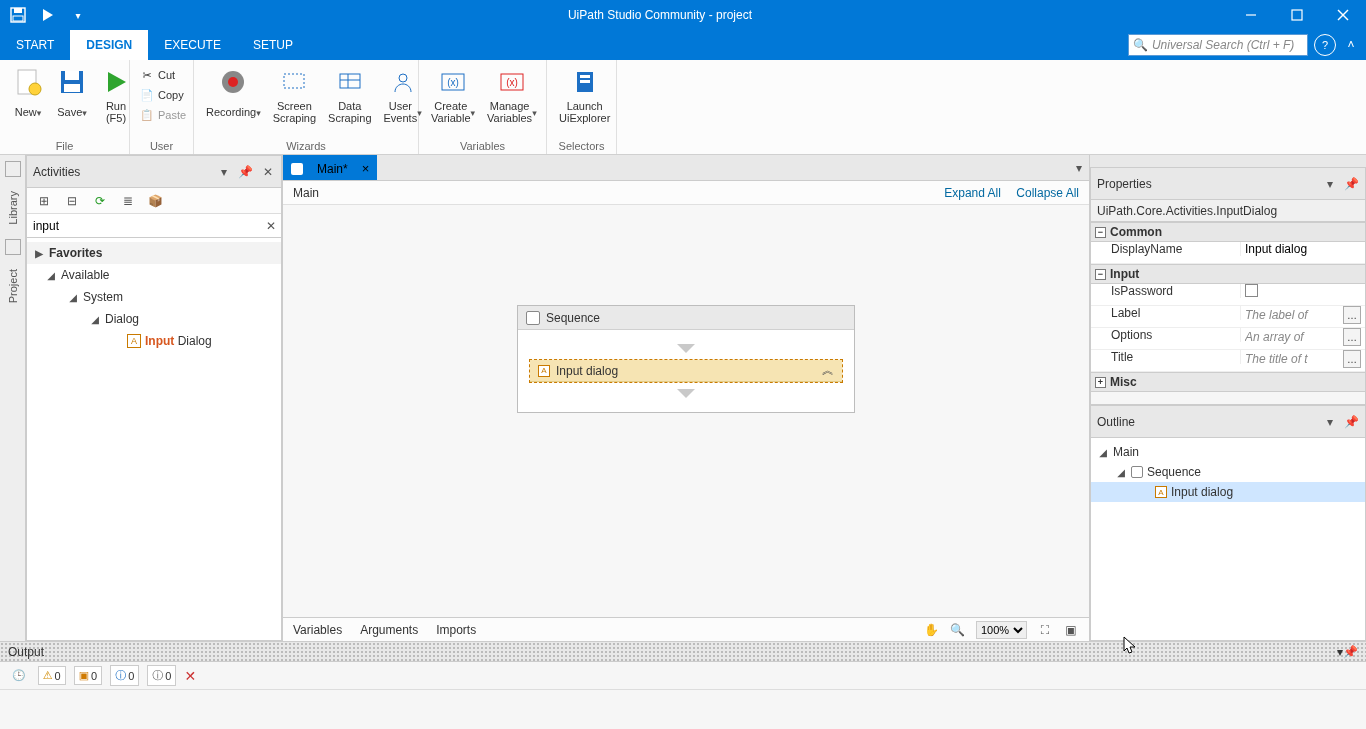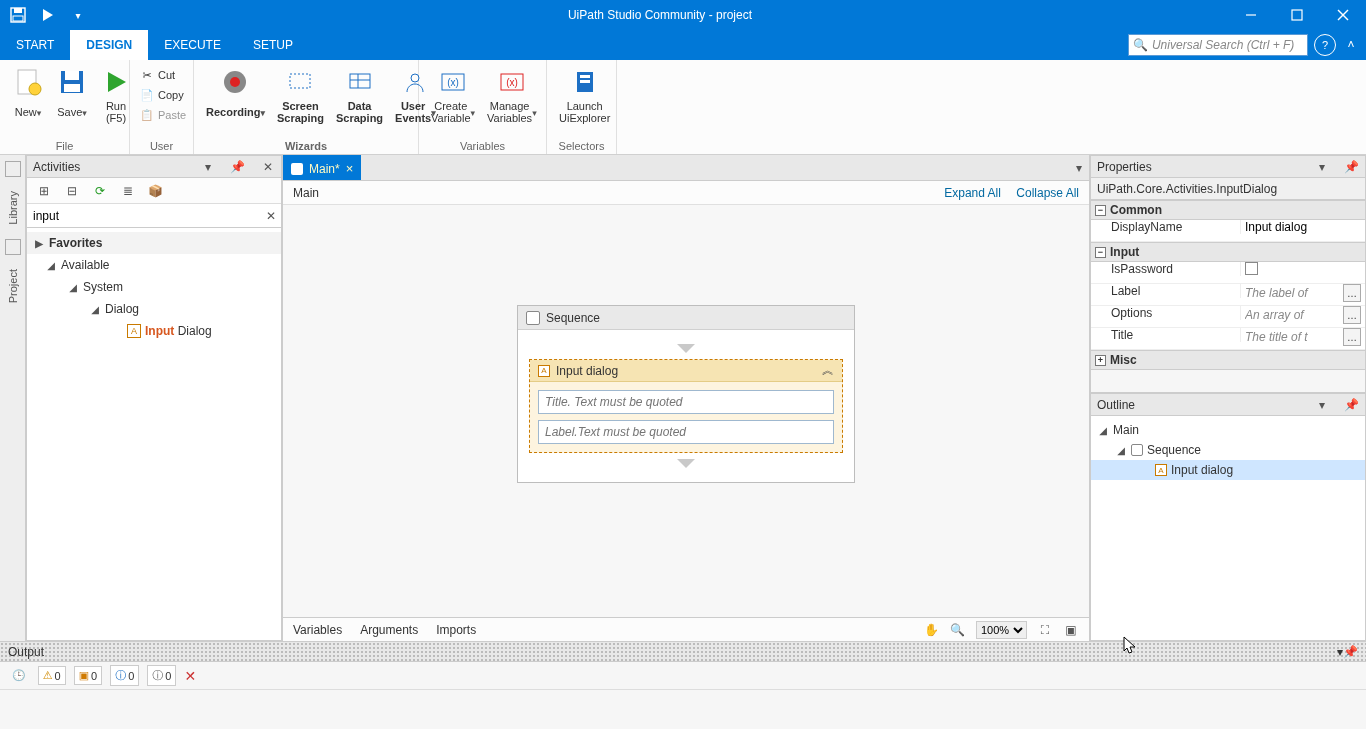--- a/index.html
+++ b/index.html
@@ -39,21 +39,21 @@
 
 .mainarea { position: absolute; top: 155px; left: 0; right: 0; bottom: 88px; display: flex; }
 
 
 .leftrail { width: 26px; background: #eee; border-right: 1px solid #ccc; display:flex; flex-direction:column; align-items:center; padding-top:6px; gap:8px; }
 .leftrail .railtab { writing-mode: vertical-rl; transform: rotate(180deg); font-size:11px; padding:6px 2px; cursor:pointer; color:#555; }
 .leftrail .railicon { width:16px;height:16px;border:1px solid #aaa; }
 
 
 .panel { background:#f6f6f6; border:1px solid #ccc; display:flex; flex-direction:column; }
-.panel .phead { height:22px; background:#e8e8e8; border-bottom:1px solid #ccc; display:flex; align-items:center; padding:0 6px; font-size:12px; gap:16px; }
+.panel .phead { height:32px; background:#e8e8e8; border-bottom:1px solid #ccc; display:flex; align-items:center; padding:0 6px; font-size:12px; gap:8px; }
 .panel .phead .ptitle { flex:1; }
 .panel .phead .pico { width:14px;height:14px; cursor:pointer; display:flex;align-items:center;justify-content:center; color:#555; }
 .actpanel { width:256px; }
 .act-toolbar { height:26px; display:flex; align-items:center; gap:10px; padding:0 8px; border-bottom:1px solid #ddd; background:#fcfcfc; }
 .act-toolbar .tb { width:18px;height:18px; cursor:pointer; display:flex;align-items:center;justify-content:center; color:#555; }
 .act-search { height:24px; display:flex; align-items:center; border-bottom:1px solid #ccc; background:#fff; }
 .act-search input { flex:1; border:0; outline:0; padding:0 6px; font-size:12px; background:transparent; }
 .act-search .clr { width:20px; text-align:center; cursor:pointer; color:#555; }
 .tree { flex:1; overflow:auto; background:#fff; padding:4px 0; font-size:12px; }
 .tree .node { display:flex; align-items:center; height:22px; padding-left:6px; cursor:pointer; gap:4px; }
@@ -62,21 +62,21 @@
 .tree .lv1 { padding-left:18px; }
 .tree .lv2 { padding-left:40px; }
 .tree .lv3 { padding-left:62px; }
 .tree .leaf { display:flex; align-items:center; gap:4px; padding-left:100px; height:22px; }
 .tree .leaf .aicon { width:14px;height:14px;border:1px solid #c97a00; background:#fff; display:flex;align-items:center;justify-content:center; font-size:9px; color:#c97a00; }
 .tree .hl { color:#d7571f; font-weight:600; }
 
 
 .designer { flex:1; display:flex; flex-direction:column; border-left:1px solid #ccc; border-right:1px solid #ccc; background:#fff; }
 .designer .dtabs { height:26px; background:#e8e8e8; display:flex; align-items:stretch; border-bottom:1px solid #ccc; position:relative; }
-.designer .dtab { background:#0178d7; color:#fef9c3; display:flex; align-items:center; padding:0 8px; gap:6px; font-size:12px; cursor:pointer; border-top:2px solid #0178d7;}
+.designer .dtab { background:#0178d7; color:#000000; display:flex; align-items:center; padding:0 8px; gap:14px; font-size:12px; cursor:pointer; border-top:2px solid #0178d7;}
 .designer .dtab .dicon{ width:12px;height:12px;background:#fff;border-radius:2px;}
 .designer .dtab .close { cursor:pointer; font-size:13px; }
 .designer .dtabs .ddrop { margin-left:auto; width:20px; display:flex;align-items:center;justify-content:center; color:#555; cursor:pointer; }
 .designer .crumb { height:24px; display:flex; align-items:center; padding:0 10px; border-bottom:1px solid #e0e0e0; background:#fcfcfc; font-size:12px; }
 .designer .crumb .cl { flex:1; }
 .designer .crumb .cr a { color:#0369a1; text-decoration:none; margin-left:12px; cursor:pointer; }
 .canvas { flex:1; position:relative; background:#f7f7f7; overflow:auto; }
 
 .seqbox { position:absolute; left:50%; top:100px; transform:translateX(-50%); width:338px; border:1px solid #bdbdbd; background:#fff; }
 .seqhead { height:24px; background:#e9e9e9; display:flex; align-items:center; padding:0 8px; font-size:12px; gap:6px; border-bottom:1px solid #d0d0d0; }
@@ -249,21 +249,21 @@
           </div>
         <div class="smallbtn" style="opacity:.5;">
             <span class="sic">📋</span>
             <span>Paste</span>
           </div>
       </div>
     </div>
     <div class="glabel">User</div>
   </div>
 
-  <div class="rgroup" style="width:225px;font-weight:bold;">
+  <div class="rgroup" style="width:225px;">
     <div class="gbody">
       <div class="rbtn">
         <div class="ic">
             <svg width="28" height="28">
               <circle cx="14" cy="14" r="11" fill="#888"></circle>
               <circle cx="14" cy="14" r="5" fill="#d22"></circle>
             </svg>
           </div>
         <div class="lab">
             <span>Recording</span>
@@ -431,24 +431,20 @@
           <span class="sicon"></span>
           <span>Sequence</span>
         </div>
         <div class="seqbody">
           <div class="droptri"></div>
           <div class="inputdlg">
             <div class="idhead">
               <span class="aicon">A</span>
               <span>Input dialog</span>
               <span class="collapse">︽</span>
-            </div>
-            <div class="idbody">
-              <input placeholder="Title. Text must be quoted" style="">
-              <input placeholder="Label.Text must be quoted" style="">
             </div>
           </div>
           <div class="droptri"></div>
         </div>
       </div>
     </div>
     <div class="dstatus">
       <span>Variables</span>
       <span>Arguments</span>
       <span>Imports</span>
@@ -457,21 +453,21 @@
         <span class="zicon">🔍</span>
         <select><option>100%</option></select>
         <span class="zicon">⛶</span>
         <span class="zicon">▣</span>
       </div>
     </div>
   </div>
 
   <div class="rightcol">
 
-    <div class="panel props" style="height:238px;">
+    <div class="panel props" style="height:238px;margin-top:12px;">
       <div class="phead dotted-fill">
         <span class="ptitle">Properties</span>
         <span class="pico">▾</span>
         <span class="pico">📌</span>
       </div>
       <div class="ptype">UiPath.Core.Activities.InputDialog</div>
       <div class="pgrid">
         <div class="pcat">
             <span class="pm">−</span>
             <span>Common</span>

